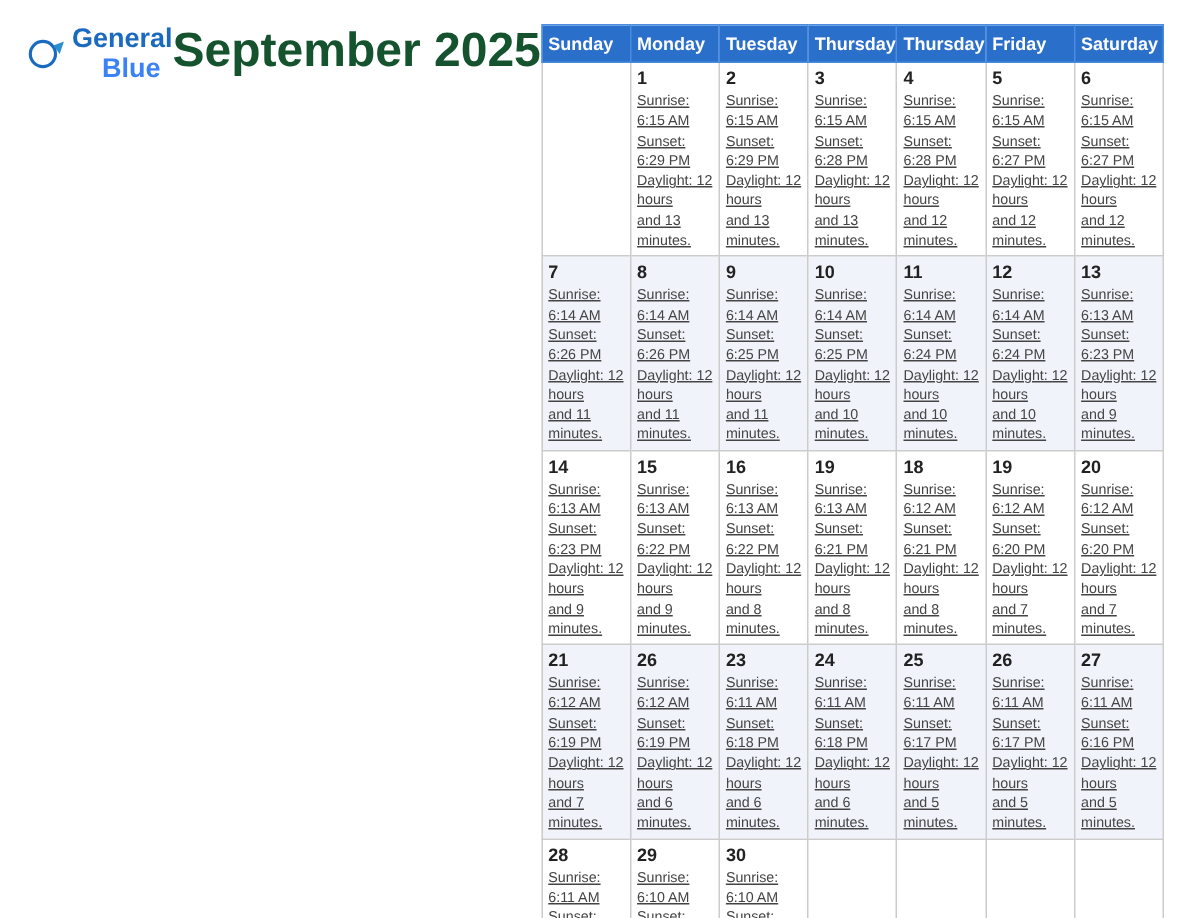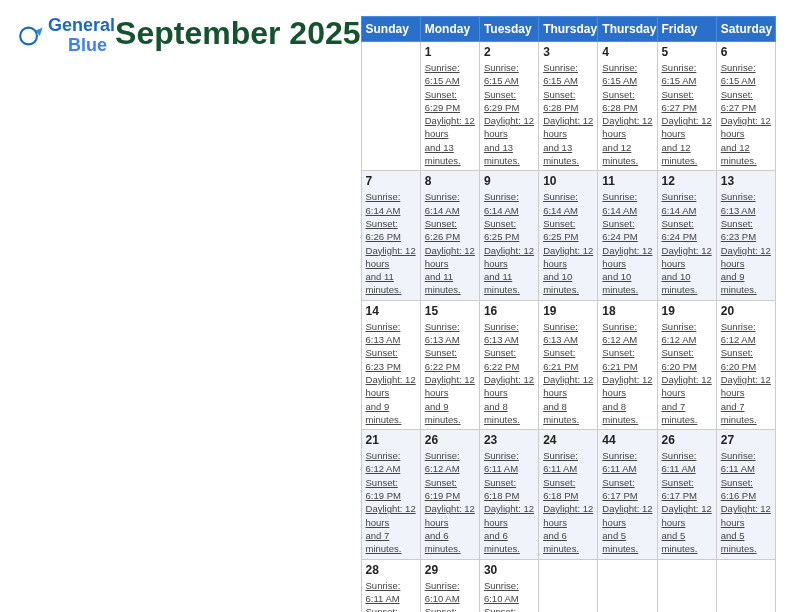--- a/index.html
+++ b/index.html
@@ -302,21 +302,21 @@
 and 6 minutes.</div>
           </td>
           <td>
             <span class="day-num">24</span>
             <div class="sun-info" style="white-space: pre-line;">Sunrise: 6:11 AM
 Sunset: 6:18 PM
 Daylight: 12 hours
 and 6 minutes.</div>
           </td>
           <td>
-            <span class="day-num">44</span>
+            <span class="day-num">25</span>
             <div class="sun-info" style="white-space: pre-line;">Sunrise: 6:11 AM
 Sunset: 6:17 PM
 Daylight: 12 hours
 and 5 minutes.</div>
           </td>
           <td>
             <span class="day-num">26</span>
             <div class="sun-info" style="white-space: pre-line;">Sunrise: 6:11 AM
 Sunset: 6:17 PM
 Daylight: 12 hours

